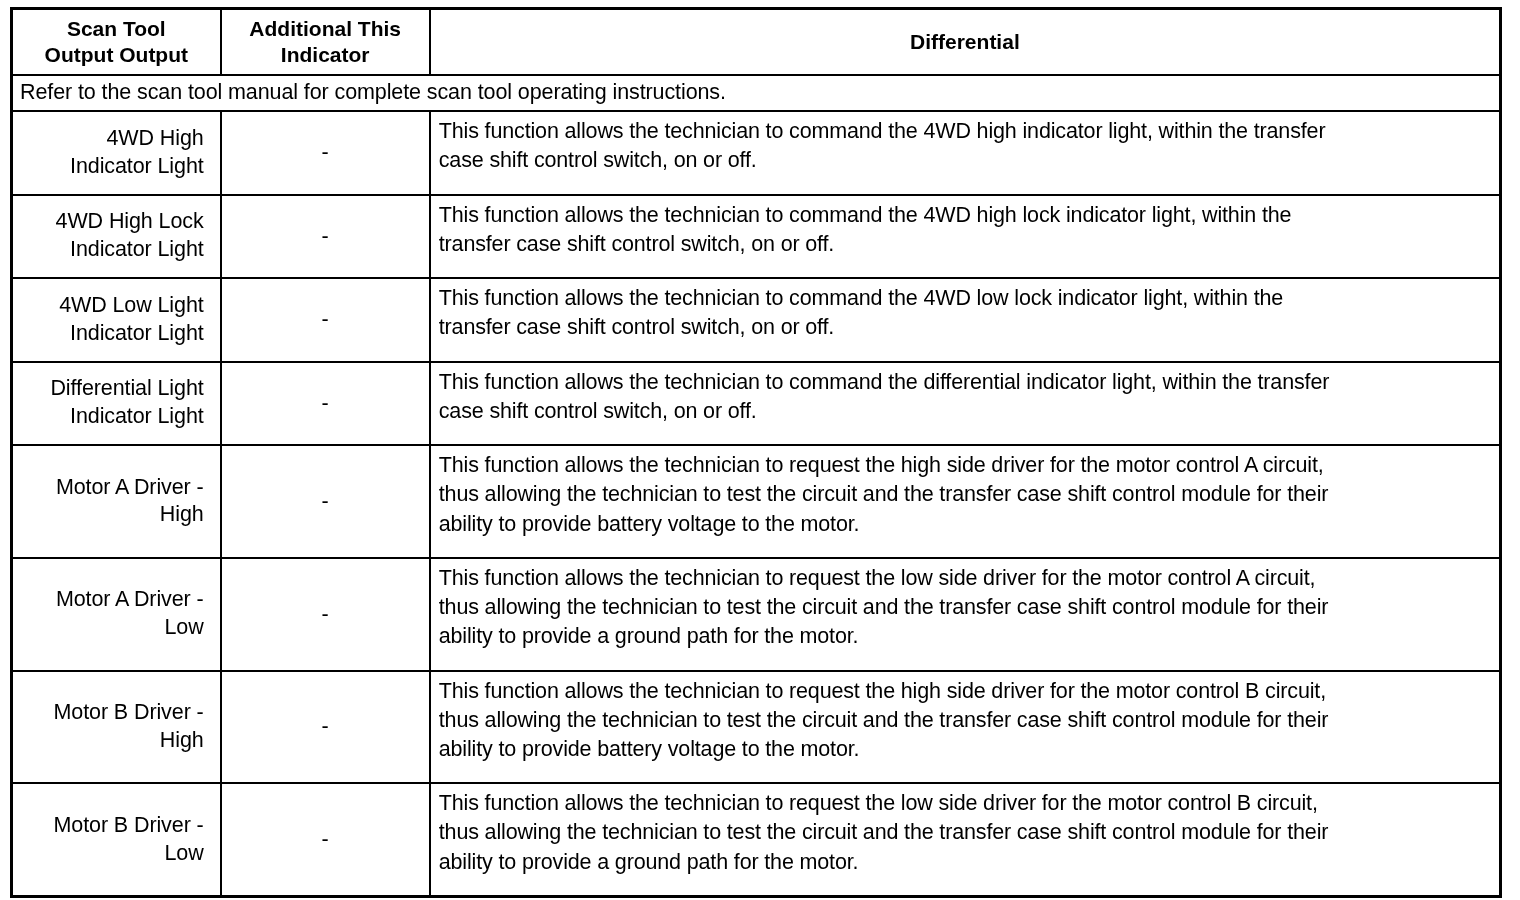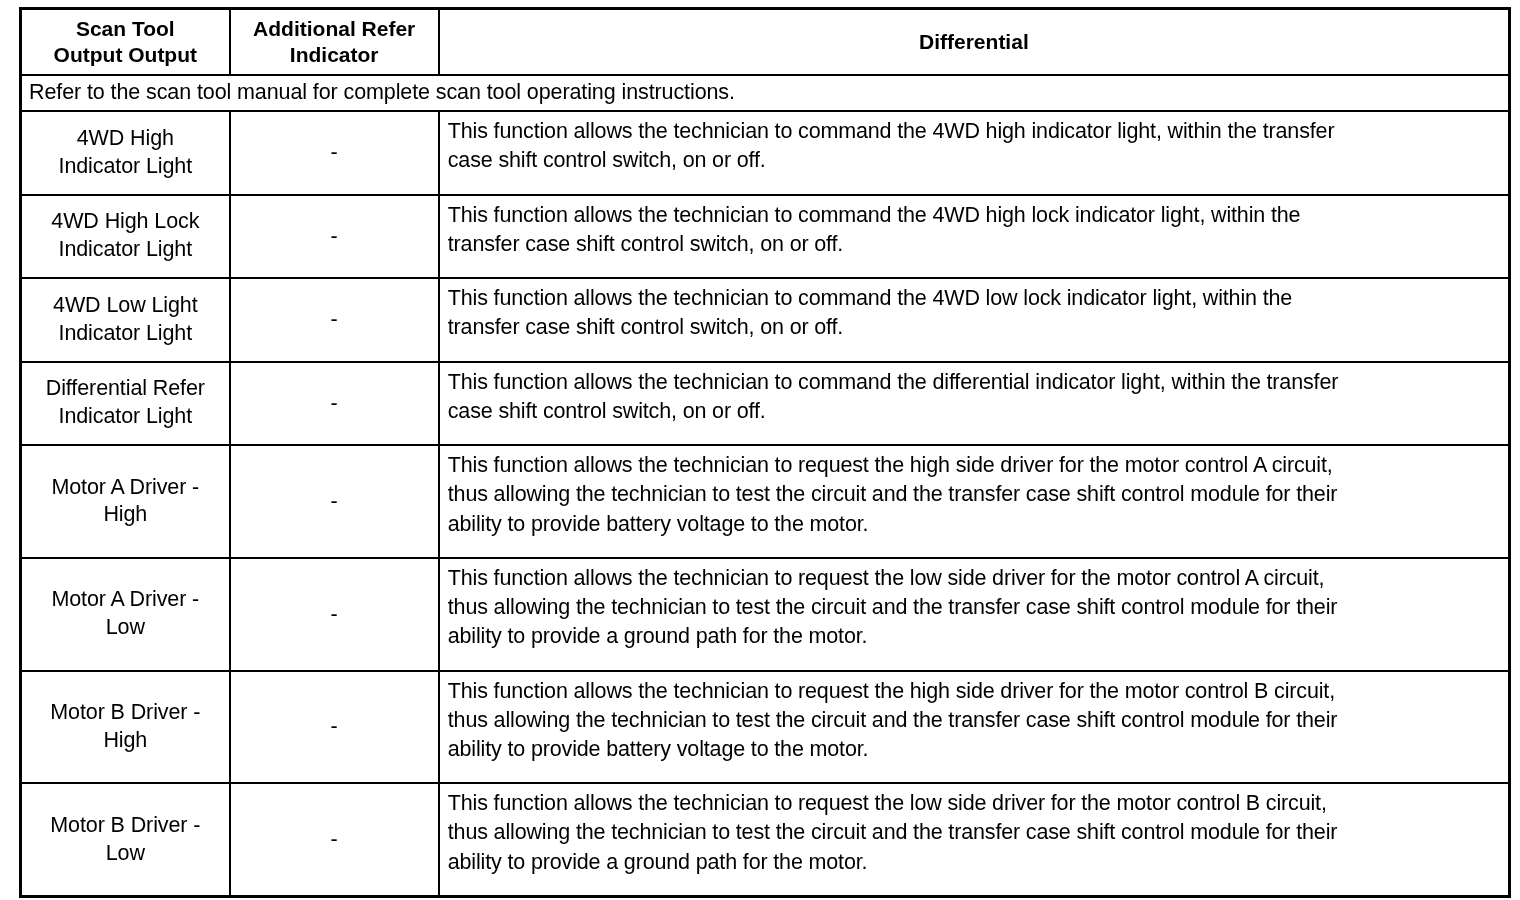--- a/index.html
+++ b/index.html
@@ -15,21 +15,21 @@
     overflow: hidden;
   }
   .page {
     position: relative;
     width: 1520px;
     height: 900px;
     background: #ffffff;
   }
   table.spec-table {
     position: absolute;
-    left: 19px;
+    left: 10px;
     top: 7px;
     width: 1492px;
     border-collapse: collapse;
     table-layout: fixed;
     background: #ffffff;
   }
   table.spec-table,
   table.spec-table td,
   table.spec-table th {
     border: 2px solid #000000;
@@ -56,21 +56,21 @@
     font-weight: normal;
     text-align: left;
     vertical-align: middle;
     padding: 4px 15px 5px 7px;
     height: 36px;
     box-sizing: border-box;
     letter-spacing: -0.1px;
   }
   td.control {
     font-size: 21.5px;
-    text-align: center;
+    text-align: right;
     vertical-align: middle;
     line-height: 1.3;
     padding: 5px 16px;
     letter-spacing: -0.1px;
   }
   td.menu {
     font-size: 21.5px;
     text-align: center;
     vertical-align: middle;
     padding: 5px 4px;
@@ -97,21 +97,21 @@
         <col class="c2">
         <col class="c3">
     </colgroup>
     <thead>
       <tr>
         <th class="head">
           <span>Scan Tool</span><br>
           <span>Output Output</span>
         </th>
         <th class="head">
-          <span>Additional Refer</span><br>
+          <span>Additional This</span><br>
           <span>Indicator</span>
         </th>
         <th class="head">Differential</th>
       </tr>
     </thead>
     <tbody>
       <tr>
         <td class="note" colspan="3">Refer to the scan tool manual for complete scan tool operating instructions.</td>
       </tr>
 
@@ -146,21 +146,21 @@
         </td>
         <td class="menu">-</td>
         <td class="desc">
           <span class="line">This function allows the technician to command the 4WD low lock indicator light, within the</span>
           <span class="line">transfer case shift control switch, on or off.</span>
         </td>
       </tr>
 
       <tr class="r2">
         <td class="control">
-          <span>Differential Refer</span><br>
+          <span>Differential Light</span><br>
           <span>Indicator Light</span>
         </td>
         <td class="menu">-</td>
         <td class="desc">
           <span class="line">This function allows the technician to command the differential indicator light, within the transfer</span>
           <span class="line">case shift control switch, on or off.</span>
         </td>
       </tr>
 
       <tr class="r3">

